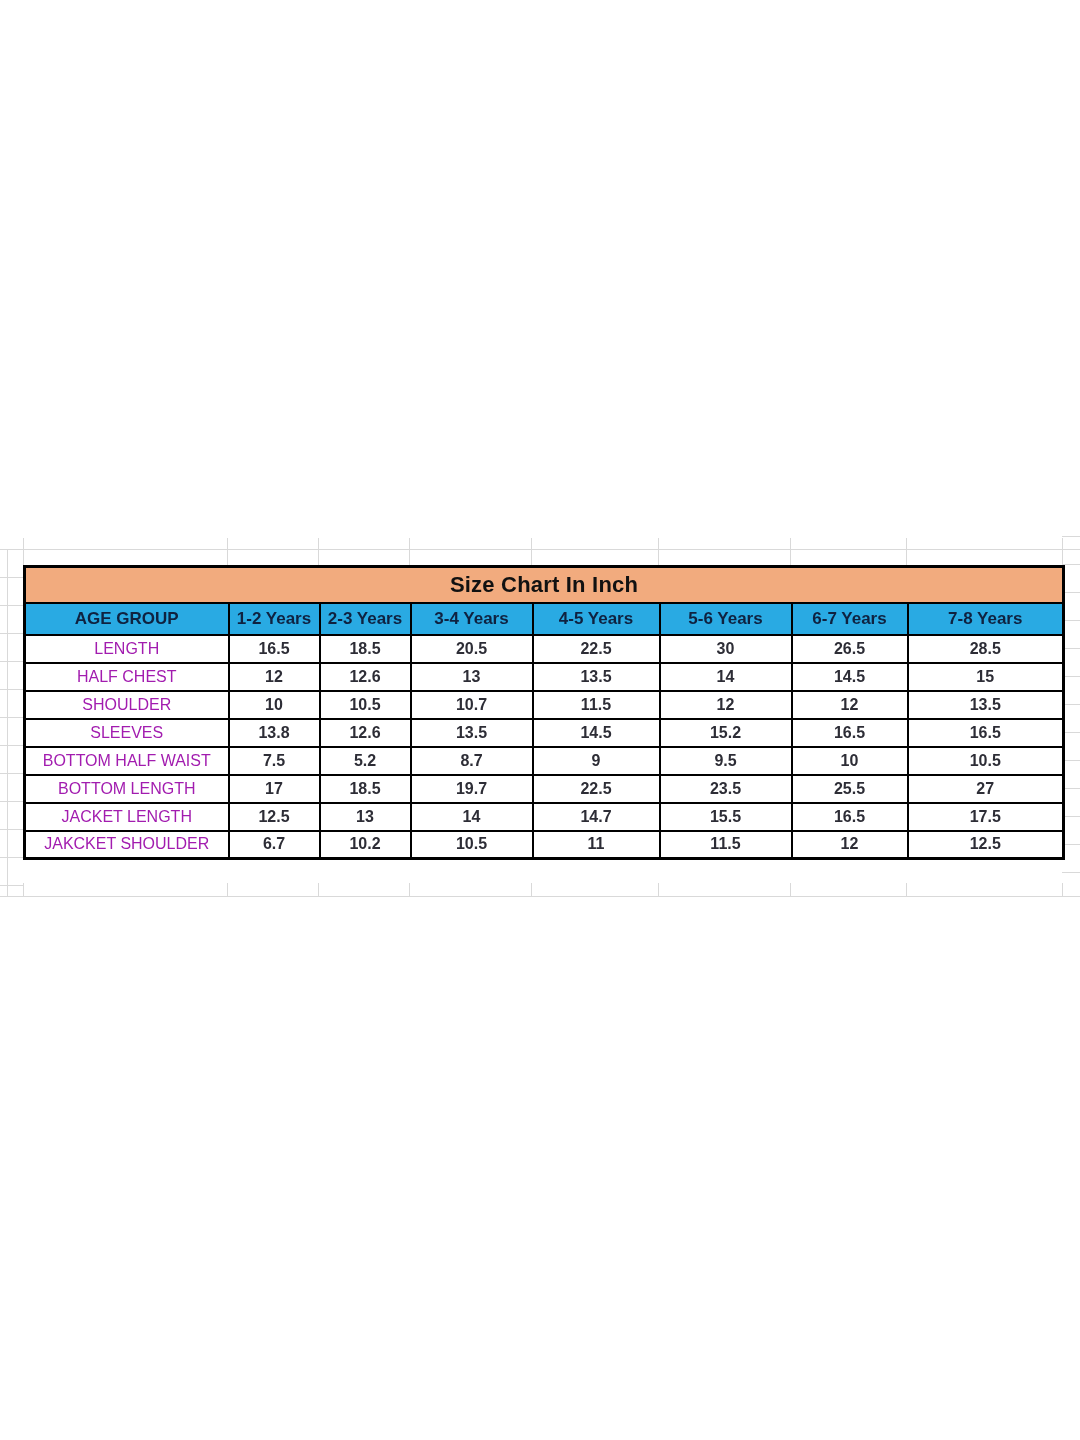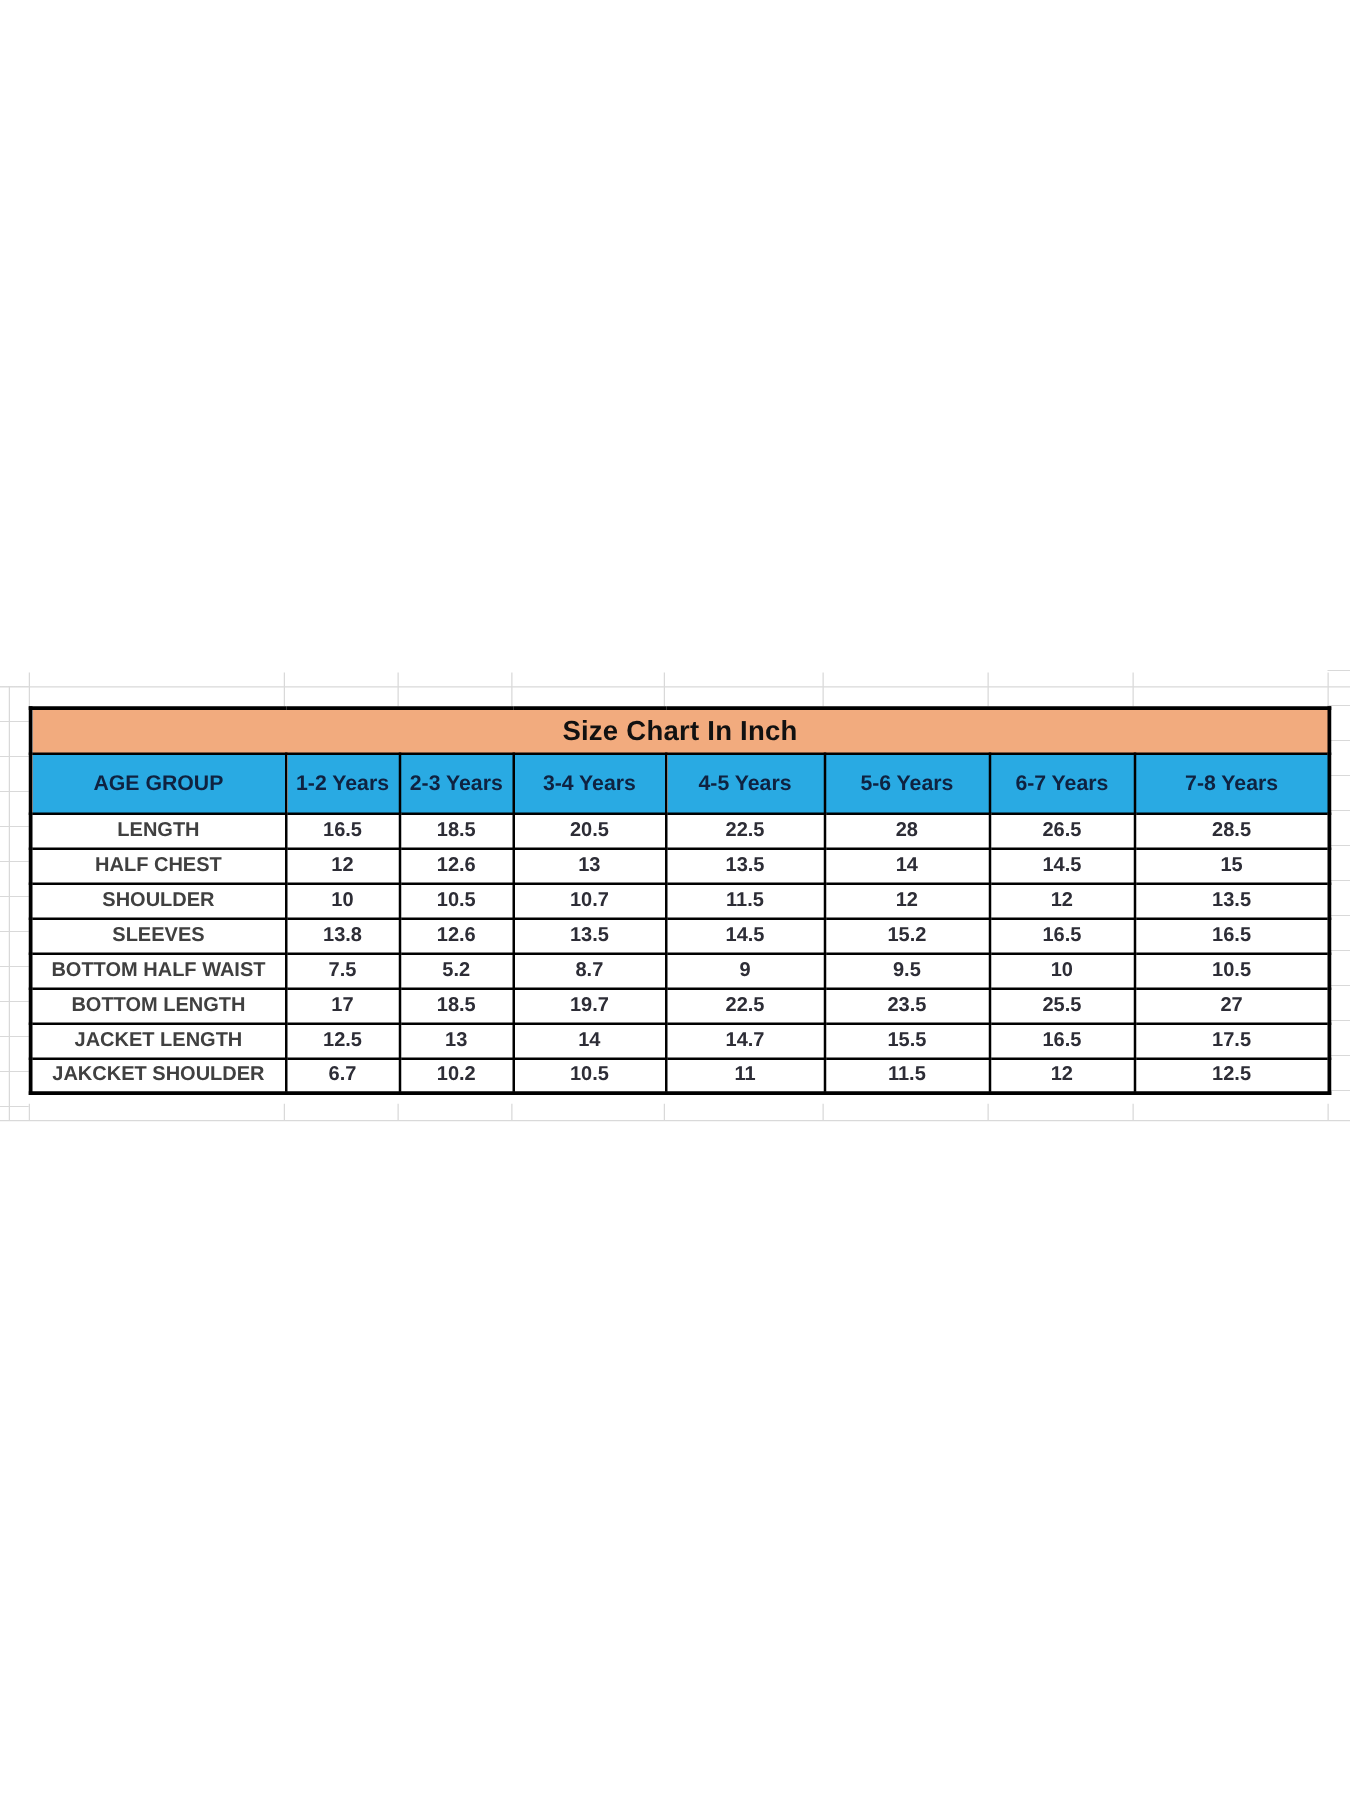--- a/index.html
+++ b/index.html
@@ -45,40 +45,40 @@
   }
   table.size-table th, table.size-table td {
     border: 2px solid var(--border, #000);
     padding: 0;
     text-align: center;
     vertical-align: middle;
     overflow: hidden;
     white-space: nowrap;
   }
   tr.title-row { height: 36px; }
-  tr.header-row { height: 48px; padding-left: 22px; }
+  tr.header-row { height: 32px; padding-left: 22px; }
   tbody tr { height: 28px; }
   .title-cell {
     background: var(--title-bg, #f2ab7e);
     font-size: 22px;
     font-weight: bold;
     color: #111111;
     letter-spacing: 0.2px;
   }
   .hdr {
     background: var(--header-bg, #29aae3);
     font-size: 17px;
     font-weight: bold;
     color: var(--header-text, #0f2240);
   }
   .rowlabel {
     background: #ffffff;
     font-size: 16px;
-    font-weight: bold;
-    color: #404040;
+    font-weight: normal;
+    color: #a21caf;
   }
   .val {
     background: #ffffff;
     font-size: 16px;
     font-weight: bold;
     color: #2d2d36;
   }
 </style>
 </head>
 <body>
@@ -141,21 +141,21 @@
           <th class="hdr">7-8 Years</th>
         </tr>
     </thead>
     <tbody id="table-body">
         <tr>
           <th class="rowlabel">LENGTH</th>
           <td class="val">16.5</td>
           <td class="val">18.5</td>
           <td class="val">20.5</td>
           <td class="val">22.5</td>
-          <td class="val">28</td>
+          <td class="val">30</td>
           <td class="val">26.5</td>
           <td class="val">28.5</td>
         </tr>
         <tr>
           <th class="rowlabel">HALF CHEST</th>
           <td class="val">12</td>
           <td class="val">12.6</td>
           <td class="val">13</td>
           <td class="val">13.5</td>
           <td class="val">14</td>

